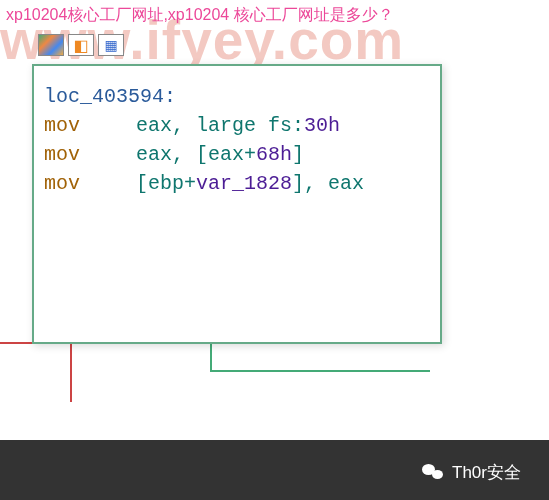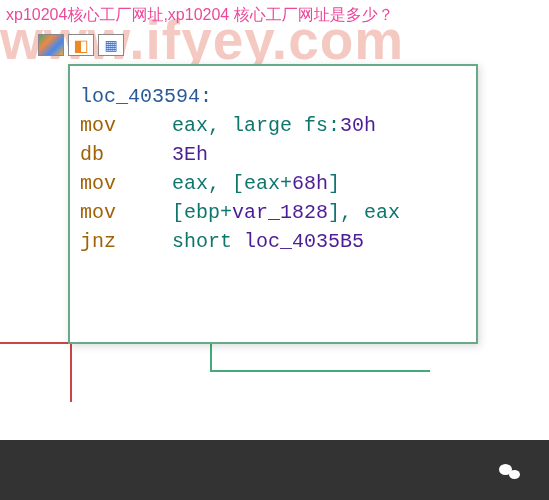--- a/index.html
+++ b/index.html
@@ -70,21 +70,20 @@
       width: 410px;
       height: 280px;
       border: 2px solid #6a8;
       background: #fff;
       padding: 16px 10px;
       font-family: 'Courier New', monospace;
       font-size: 20px;
       line-height: 1.45;
       z-index: 4;
       box-shadow: 2px 2px 8px rgba(0,0,0,0.15);
-      margin-left: 36px;
     }
     .code-line {
       white-space: pre;
     }
     .lbl { color: #2a5a9a; }
     .mnem { color: #a16207; display: inline-block; width: 92px; }
     .reg { color: #0f766e; }
     .literal { color: #4c1d95; }
     .comment { color: #888; }
     .connector-red {
@@ -165,23 +164,22 @@
   <span class="app-icon file">▦</span>
 </div>
 
 <div class="connector-red"></div>
 <div class="connector-green"></div>
 
 <div class="code-box">
   <div class="code-line"><span class="lbl">loc_403594:</span></div>
   <div id="code-lines">
       <div class="code-line"><span class="mnem">mov</span><span class="reg">eax, large fs:</span><span class="literal">30h</span></div>
-      <div class="code-line"><span class="mnem">db</span><span class="literal">3Eh</span></div>
       <div class="code-line"><span class="mnem">mov</span><span class="reg">eax, [eax+</span><span class="literal">68h</span><span class="reg">]</span></div>
       <div class="code-line"><span class="mnem">mov</span><span class="reg">[ebp+</span><span class="literal">var_1828</span><span class="reg">], eax</span></div>
-      <div class="code-line"><span class="mnem">jnz</span><span class="reg">short </span><span class="literal">loc_4035B5</span></div>
     </div>
 </div>
 
 <div class="footer-bg"></div>
 <div class="footer-brand">
   <span class="wechat-icon"></span>
+  <span>Th0r安全</span>
 </div>
 
 </body></html>

